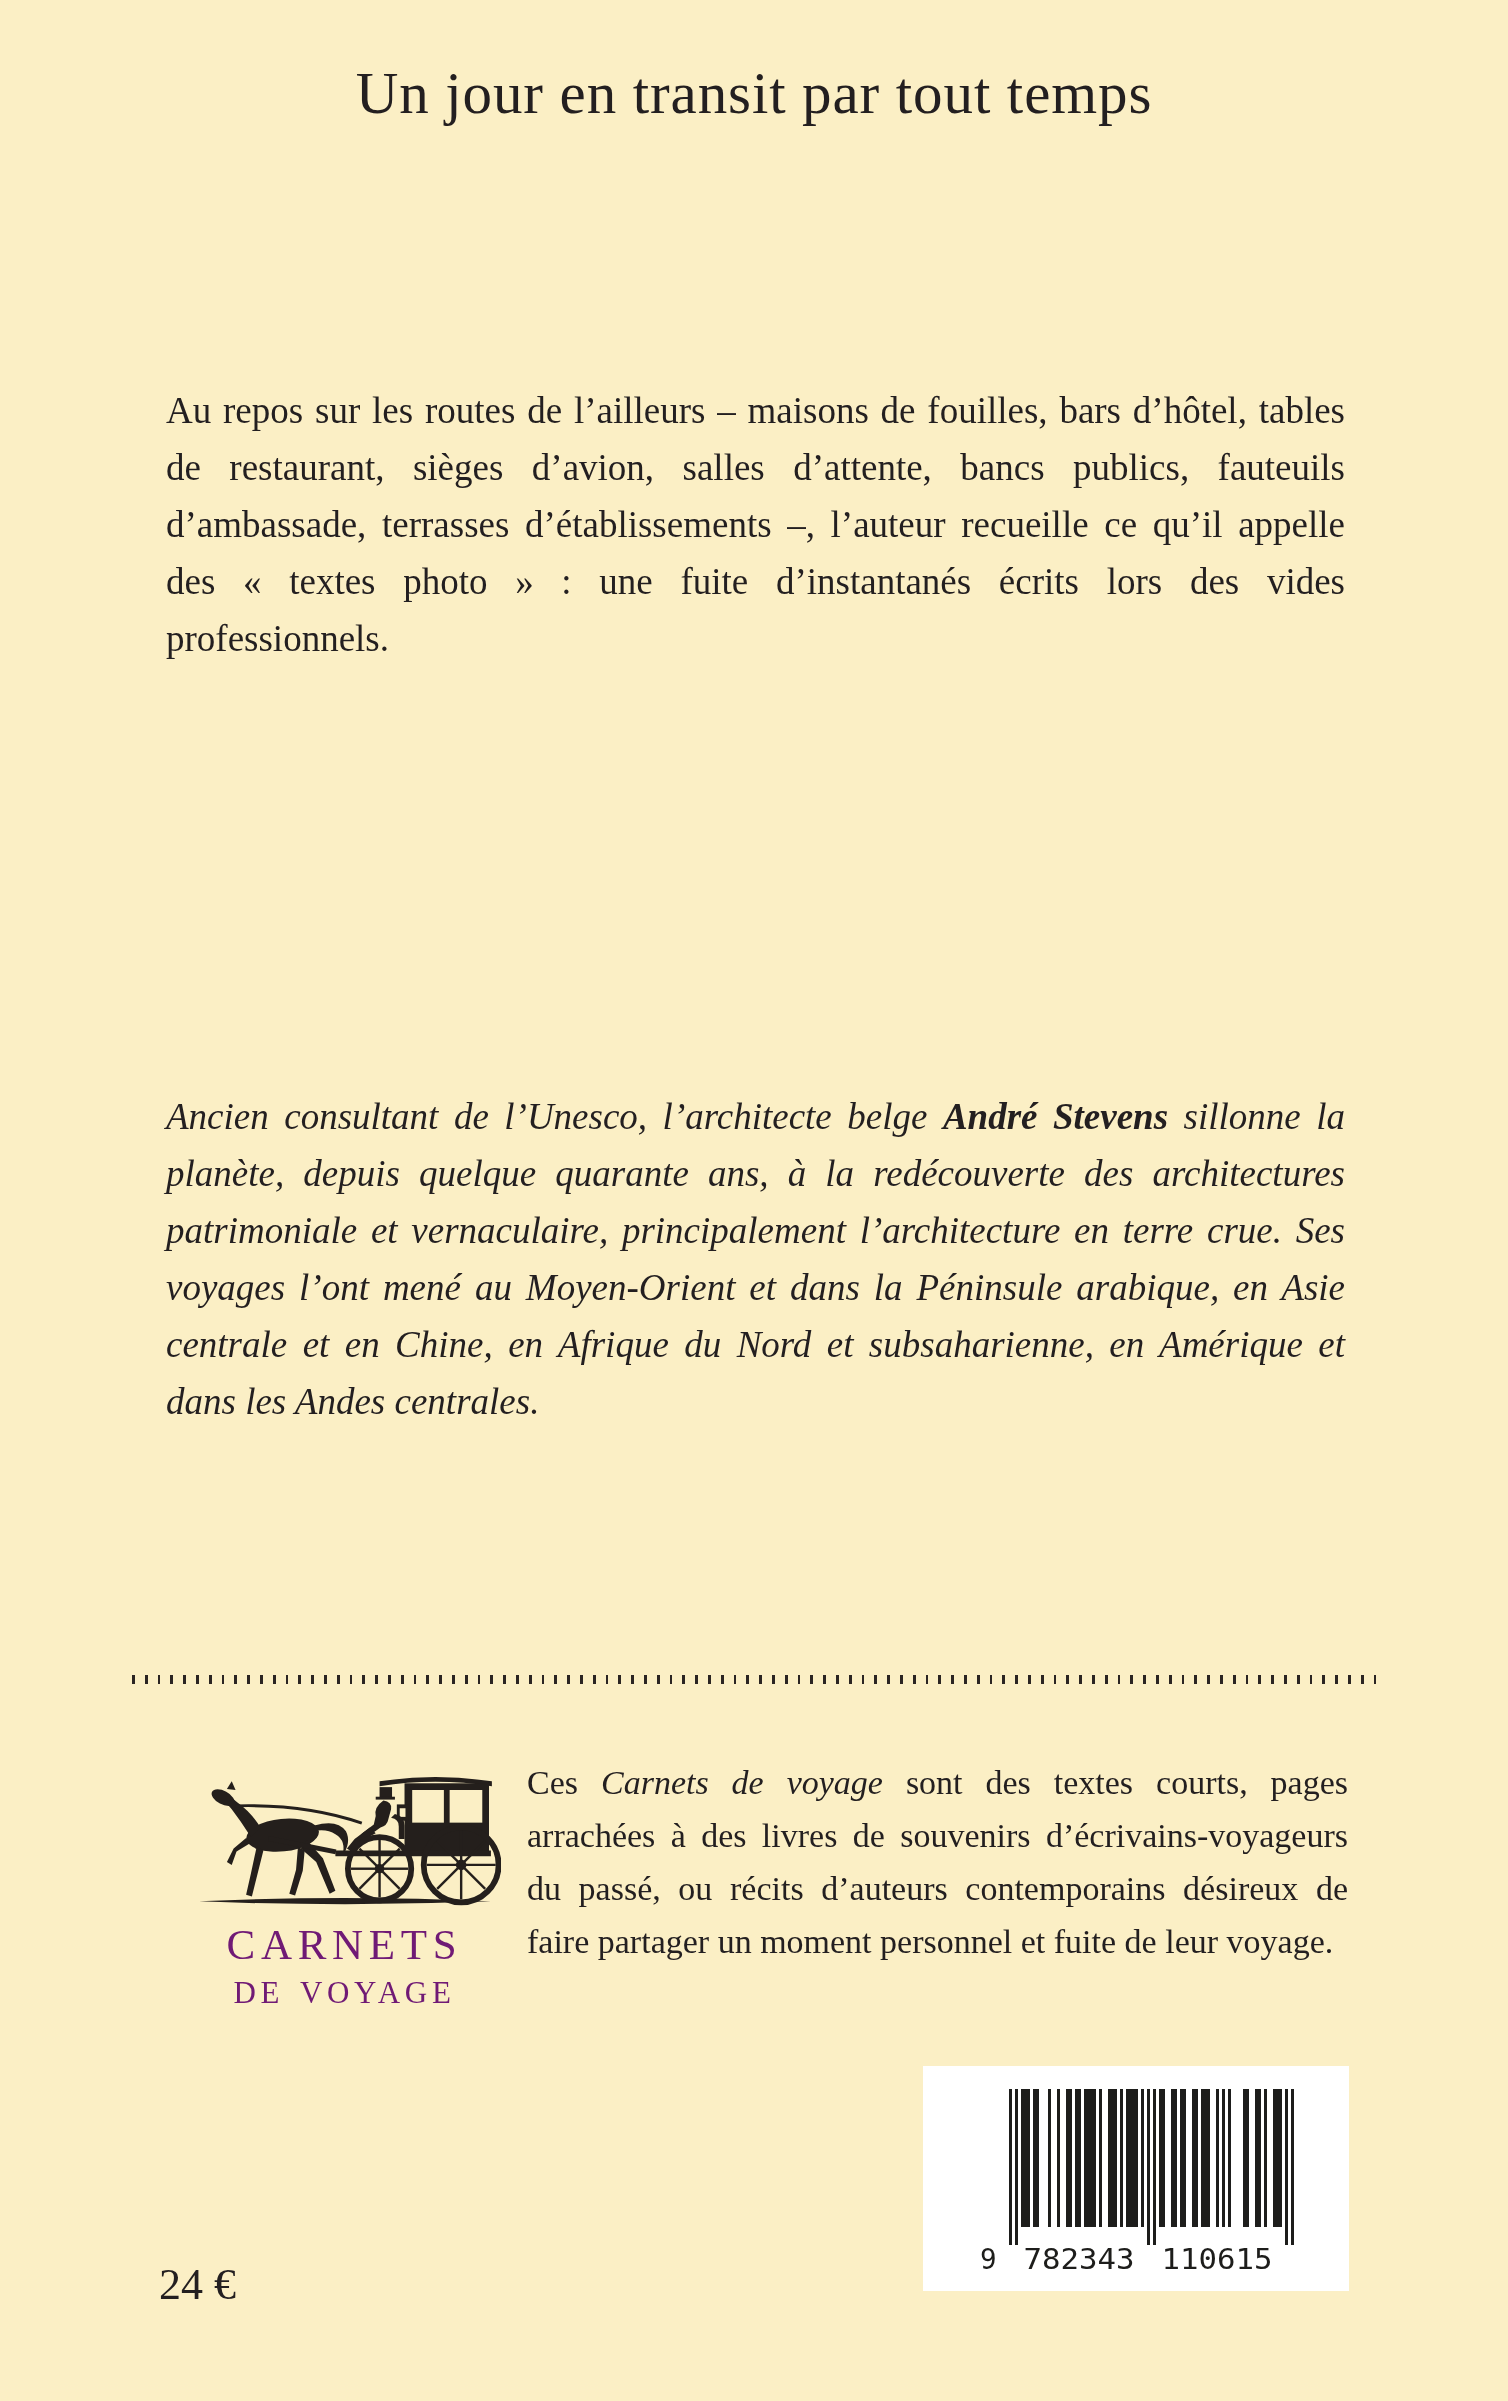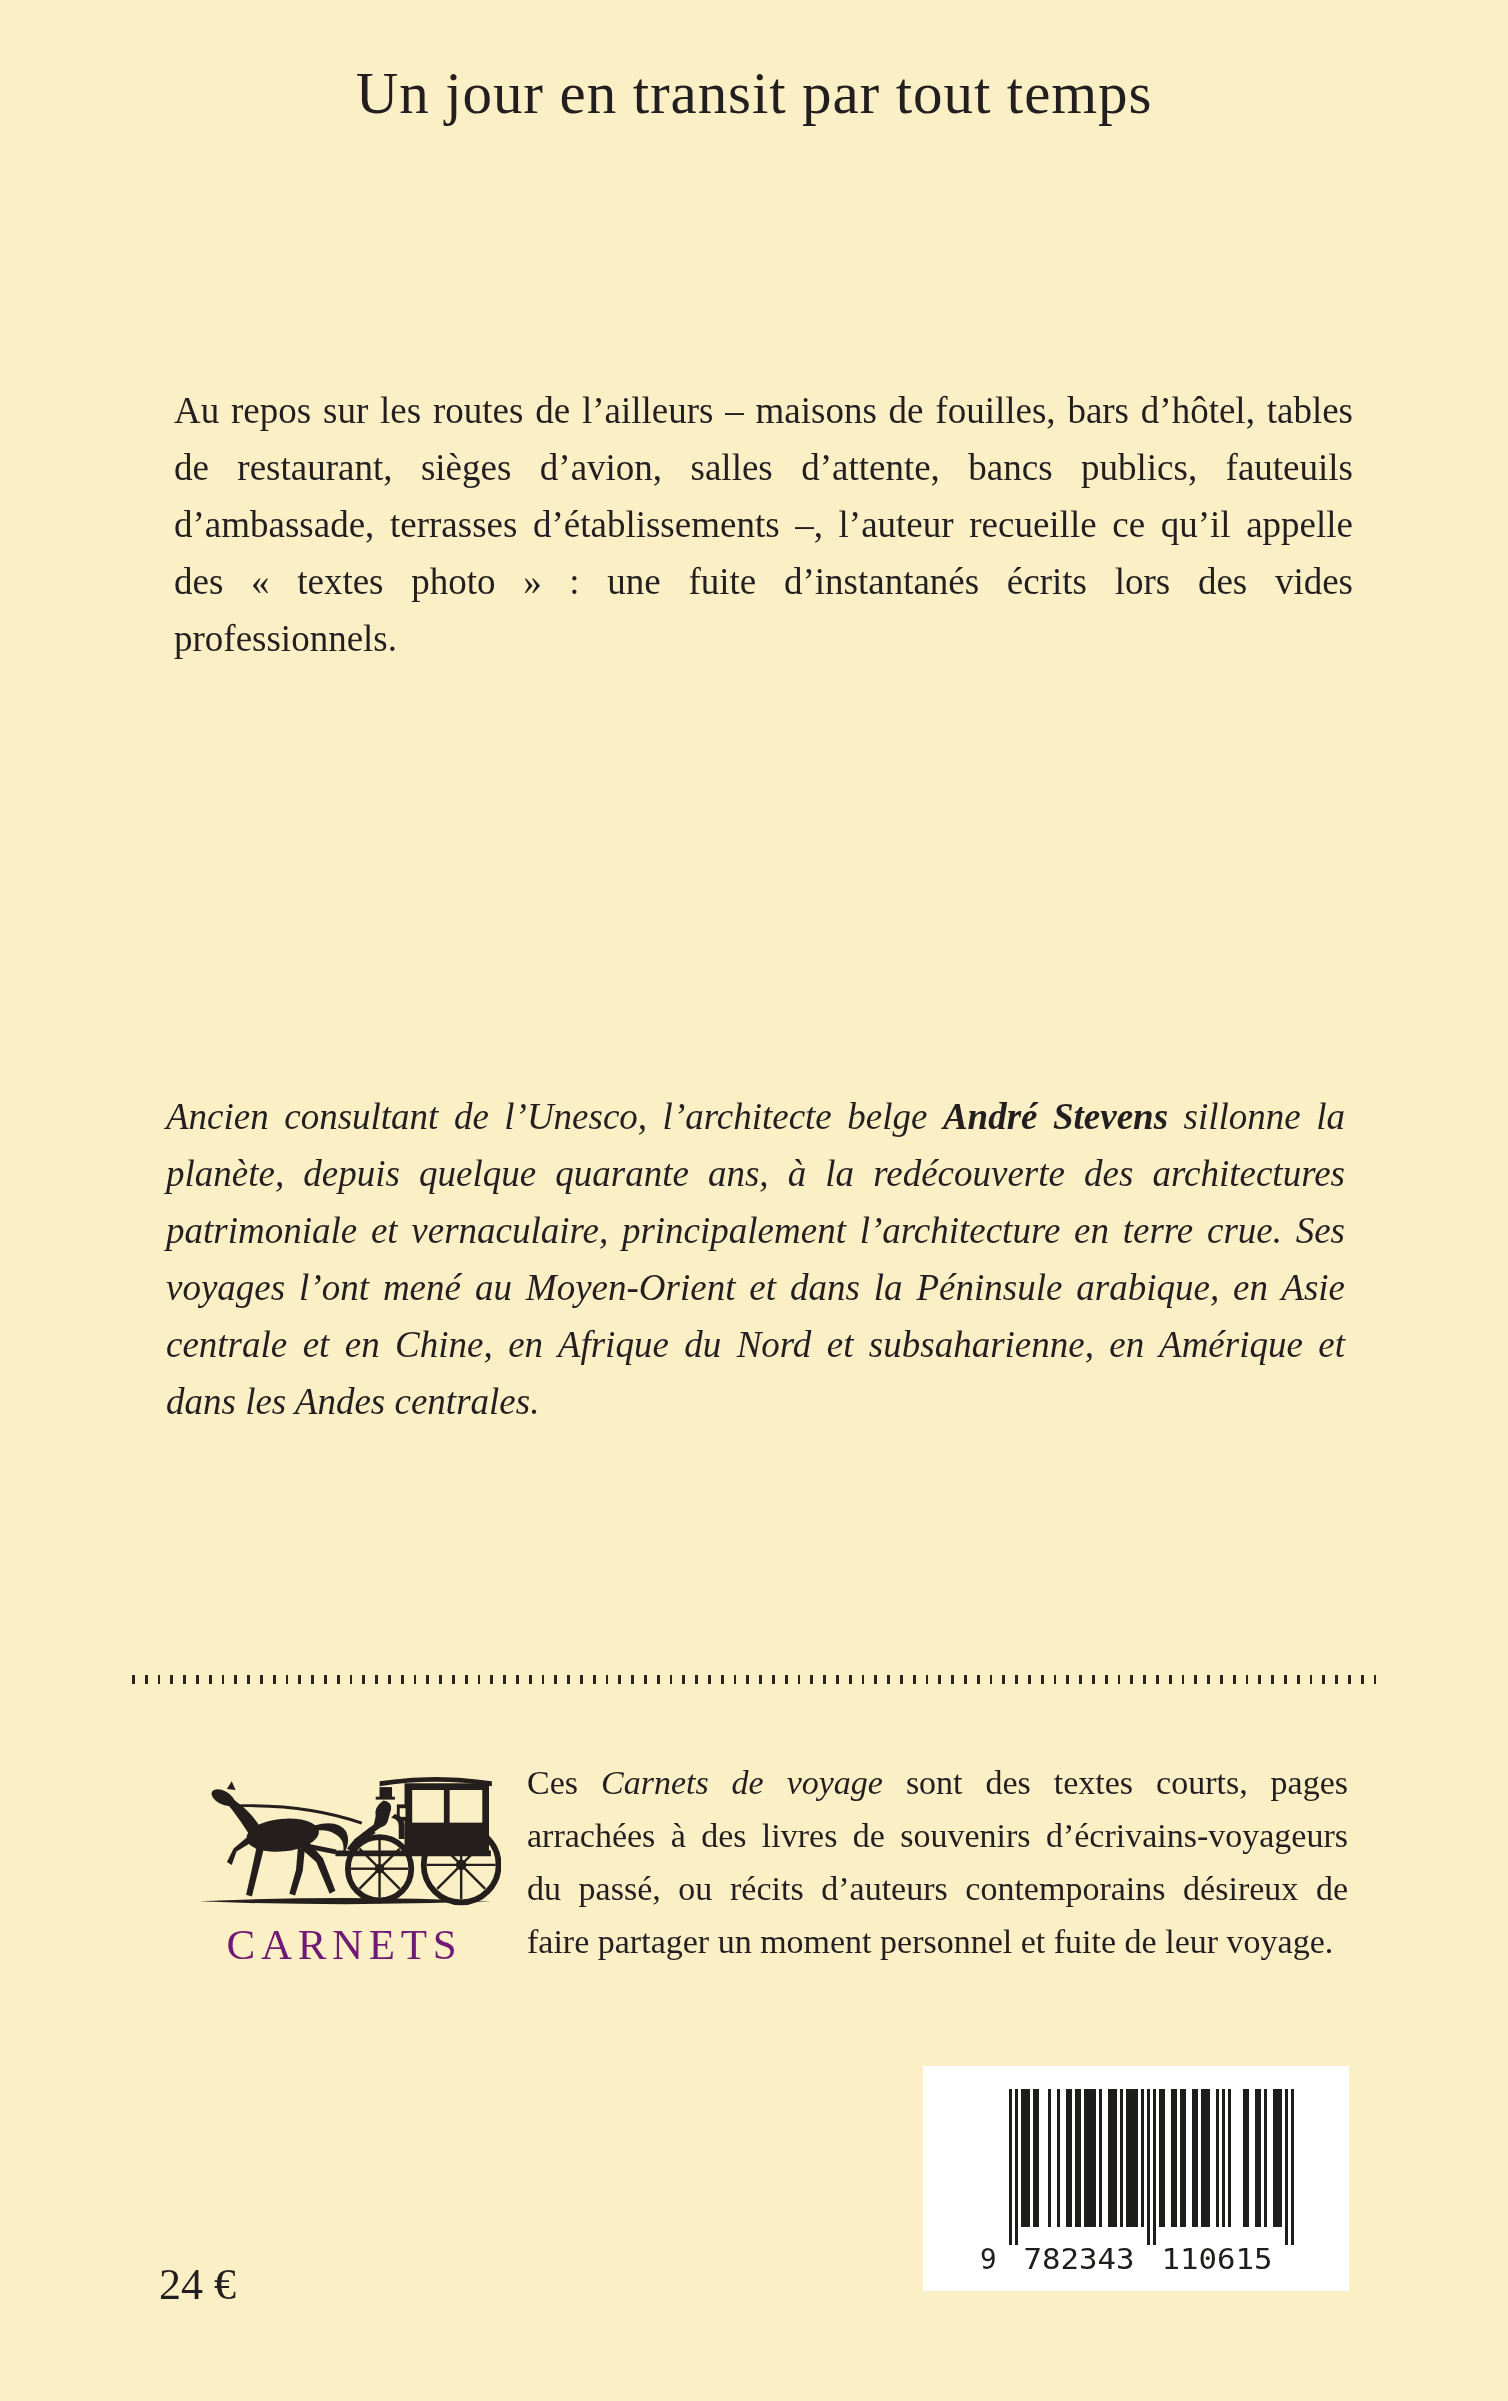--- a/index.html
+++ b/index.html
@@ -10,21 +10,21 @@
     color:#231F20;
     font-family:"Liberation Serif", serif;
     overflow:hidden;
   }
   .title{
     position:absolute;top:55px;left:0;width:100%;
     text-align:center;
     font-size:59px;line-height:76px;letter-spacing:0.9px;
   }
   .synopsis{
-    position:absolute;left:174px;top:382px;width:1179px;
+    position:absolute;left:166px;top:382px;width:1179px;
     font-size:37px;line-height:57px;
     text-align:justify;
     font-family:Liberation Serif, serif;
   }
   .synopsis p{margin:0 0 34px 0;}
   .author-bio{
     position:absolute;left:166px;top:1088px;width:1179px;
     font-size:37px;line-height:57px;
     font-style:italic;
     text-align:justify;
@@ -138,20 +138,21 @@
               <line x1="281" y1="103" x2="256" y2="128"></line>
             <line x1="281" y1="103" x2="245" y2="103"></line>
               <line x1="281" y1="103" x2="256" y2="78"></line>
             <line x1="281" y1="103" x2="281" y2="67"></line>
               <line x1="281" y1="103" x2="306" y2="78"></line>
           </g>
         </g>
       </svg>
     </div>
     <div class="logo-line1">carnets</div>
+    <div class="logo-line2">de voyage</div>
   </div>
 
   <div class="series-blurb"><span>Ces </span><span class="series-name">Carnets de voyage</span><span> sont des textes courts, pages arrachées à des livres de souvenirs d’écrivains-voyageurs du passé, ou récits d’auteurs contemporains désireux de faire partager un moment personnel et fuite de leur voyage.</span></div>
 
   <div class="barcode-box">
     <svg viewBox="-10 0 105 62" xmlns="http://www.w3.org/2000/svg">
       <g id="barcode-bars">
           <rect x="0" y="0" width="1" height="52"></rect>
           <rect x="2" y="0" width="1" height="52"></rect>
           <rect x="4" y="0" width="1" height="46"></rect>

